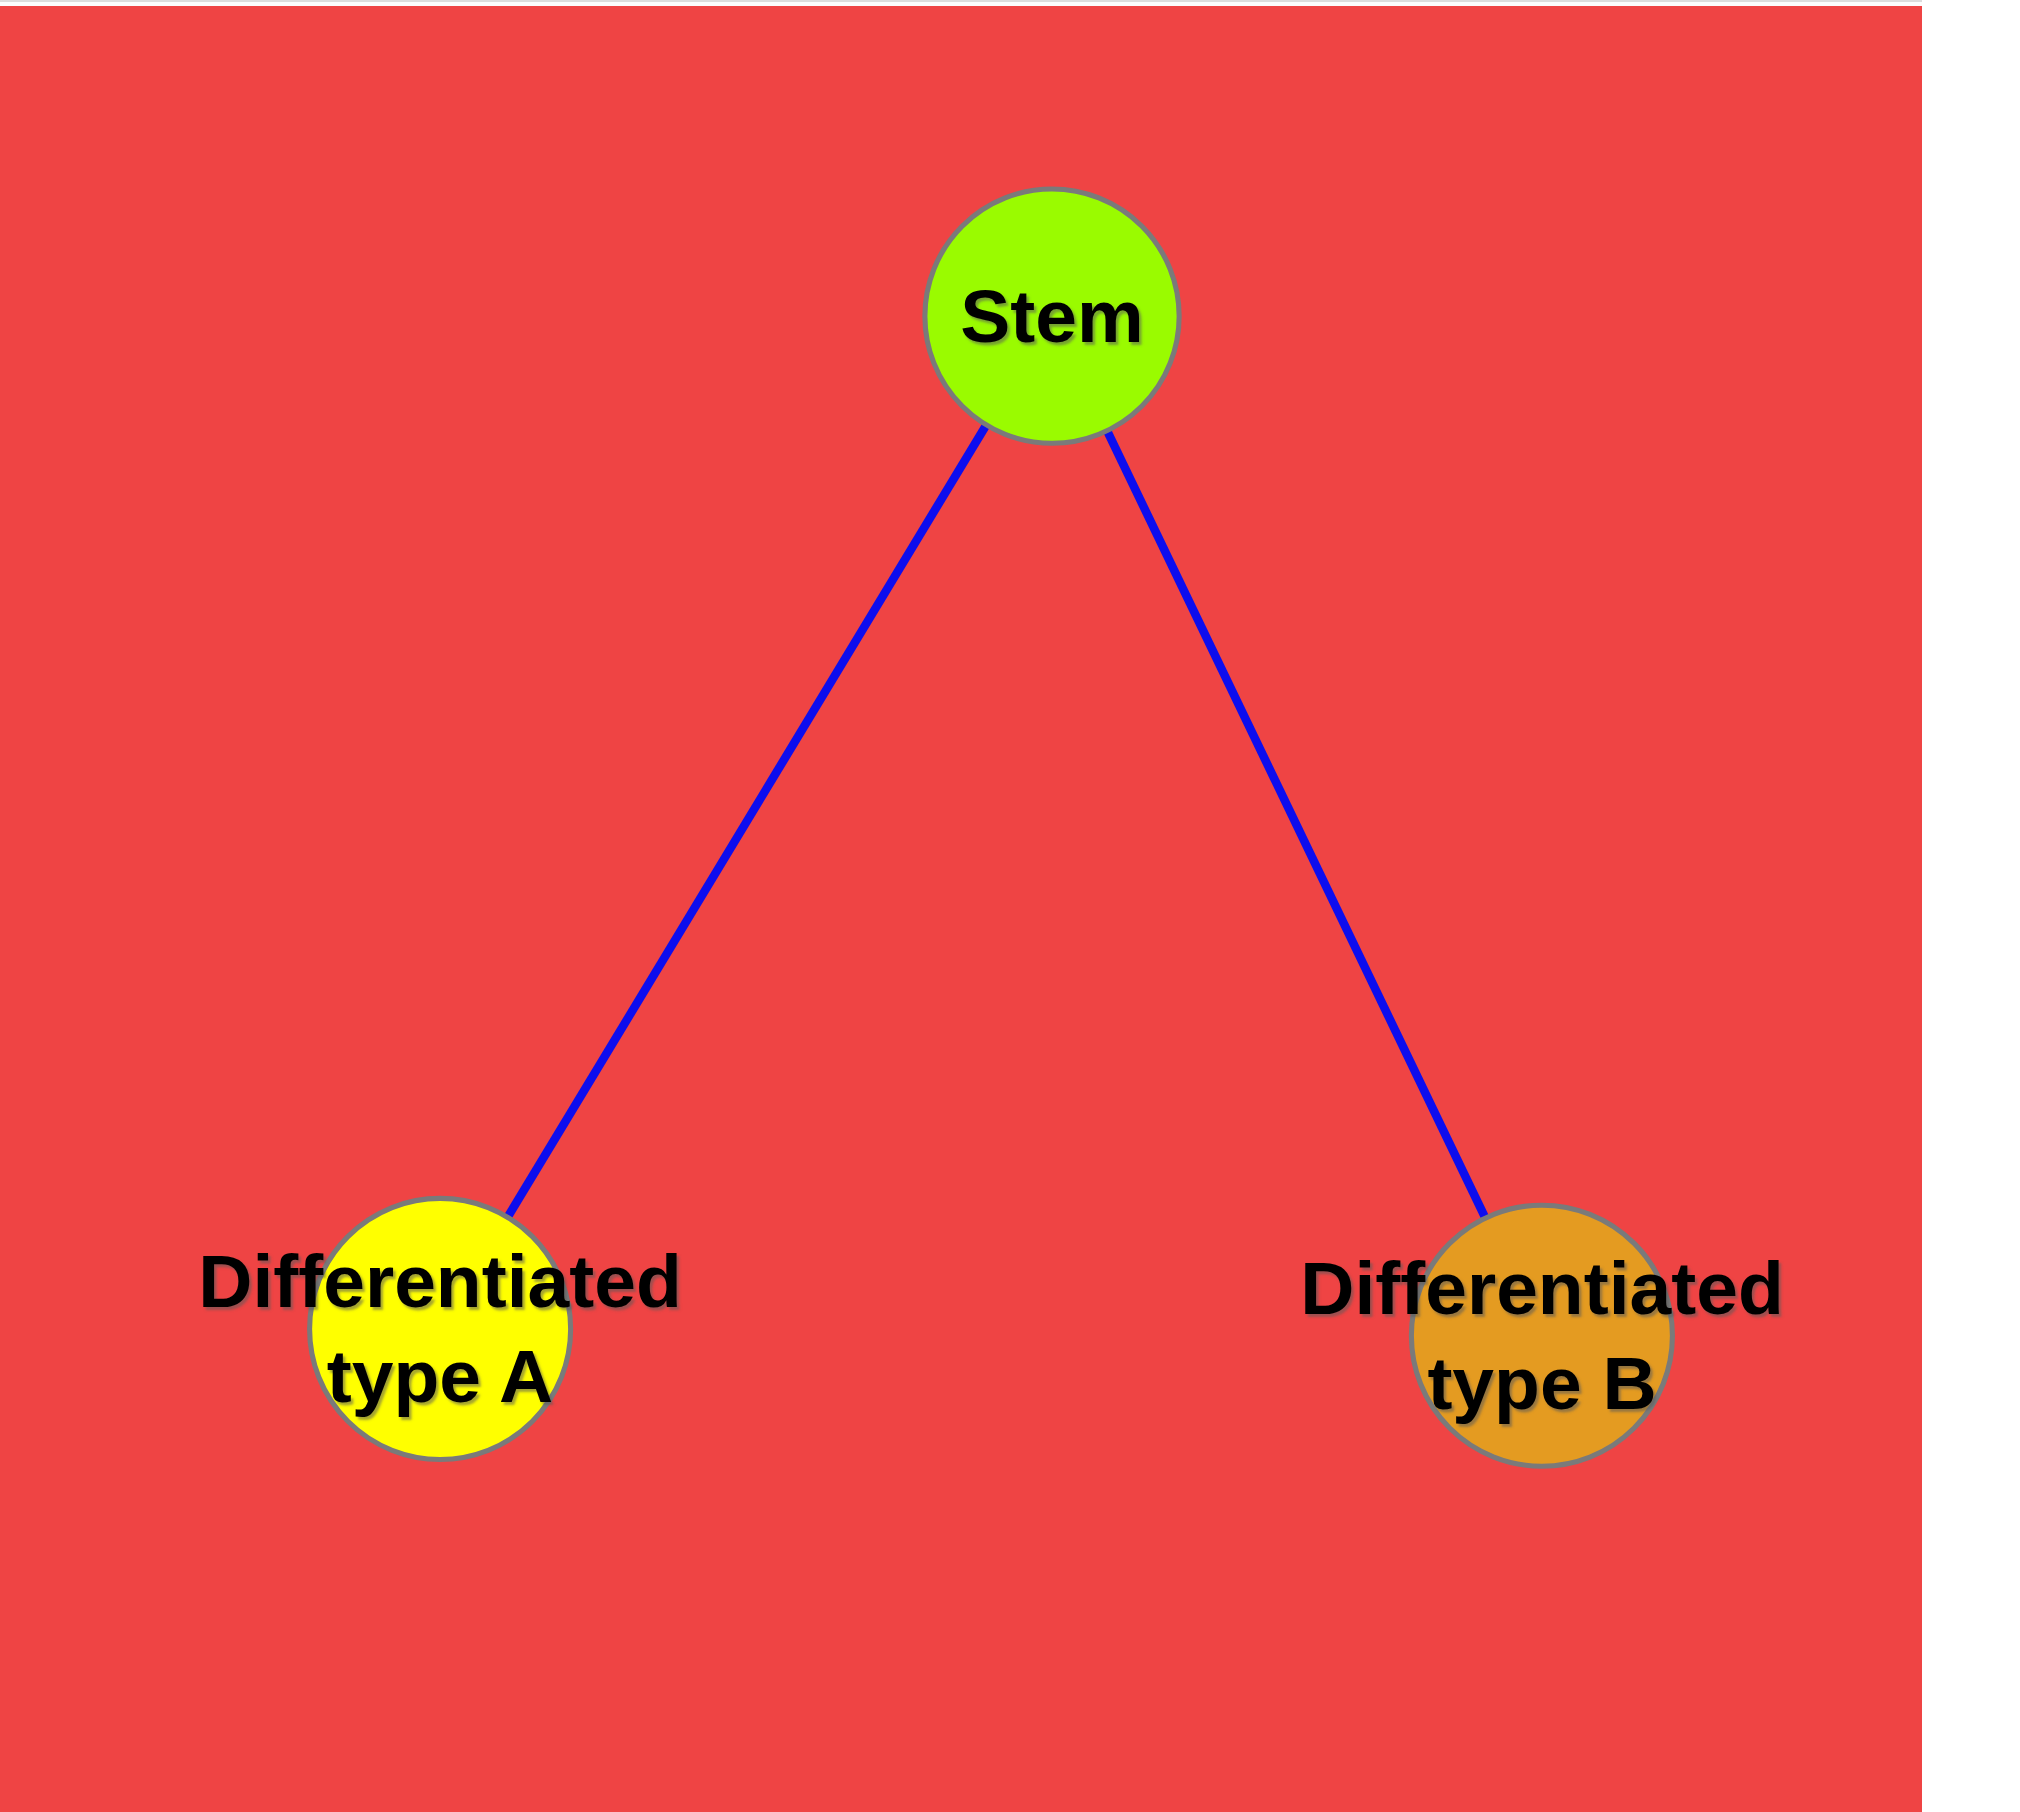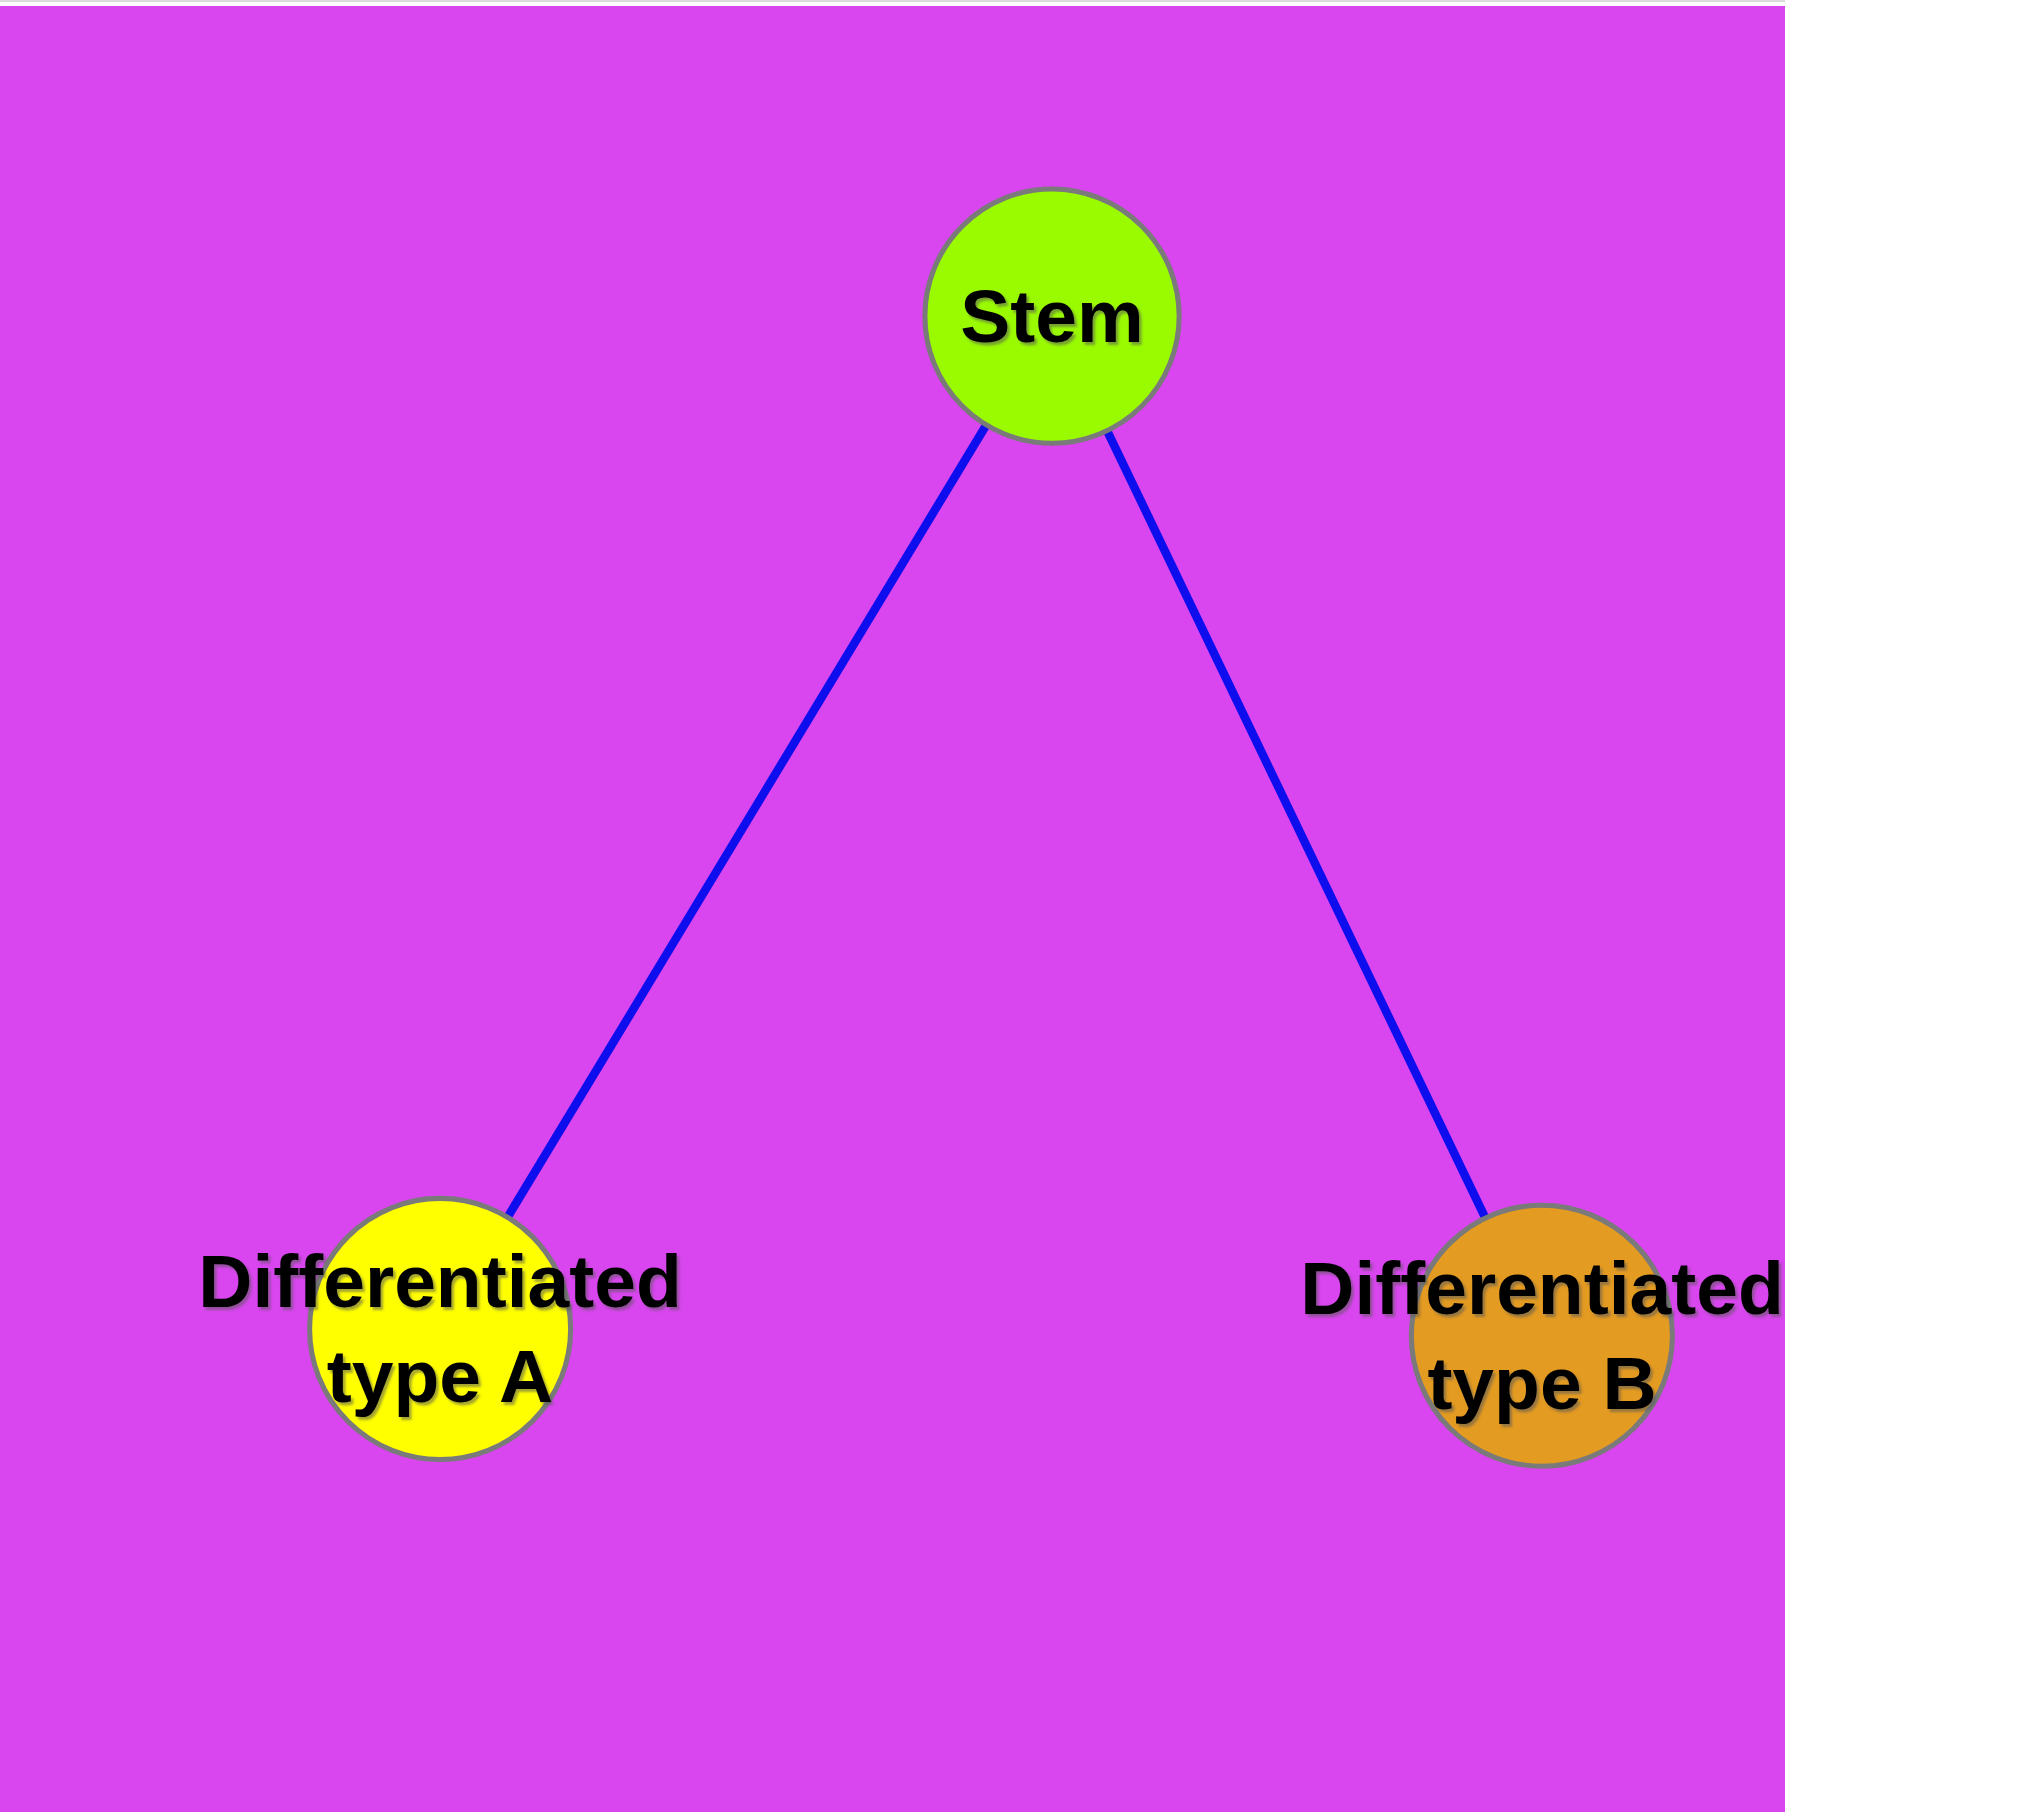--- a/index.html
+++ b/index.html
@@ -3,23 +3,23 @@
 <meta charset="utf-8">
 <style>
   html, body {
     margin: 0;
     padding: 0;
     background: #ffffff;
     font-family: "Liberation Sans", "DejaVu Sans", sans-serif;
   }
   .stage {
     position: relative;
-    width: 1785px;
+    width: 1922px;
     height: 1812px;
-    background: #d946ef;
+    background: #ef4444;
     overflow: hidden;
   }
   .top-hairline {
     position: absolute;
     top: 0; left: 0;
     width: 100%;
     height: 1.7px;
     background: #dcdcdc;
   }
   .top-strip {

